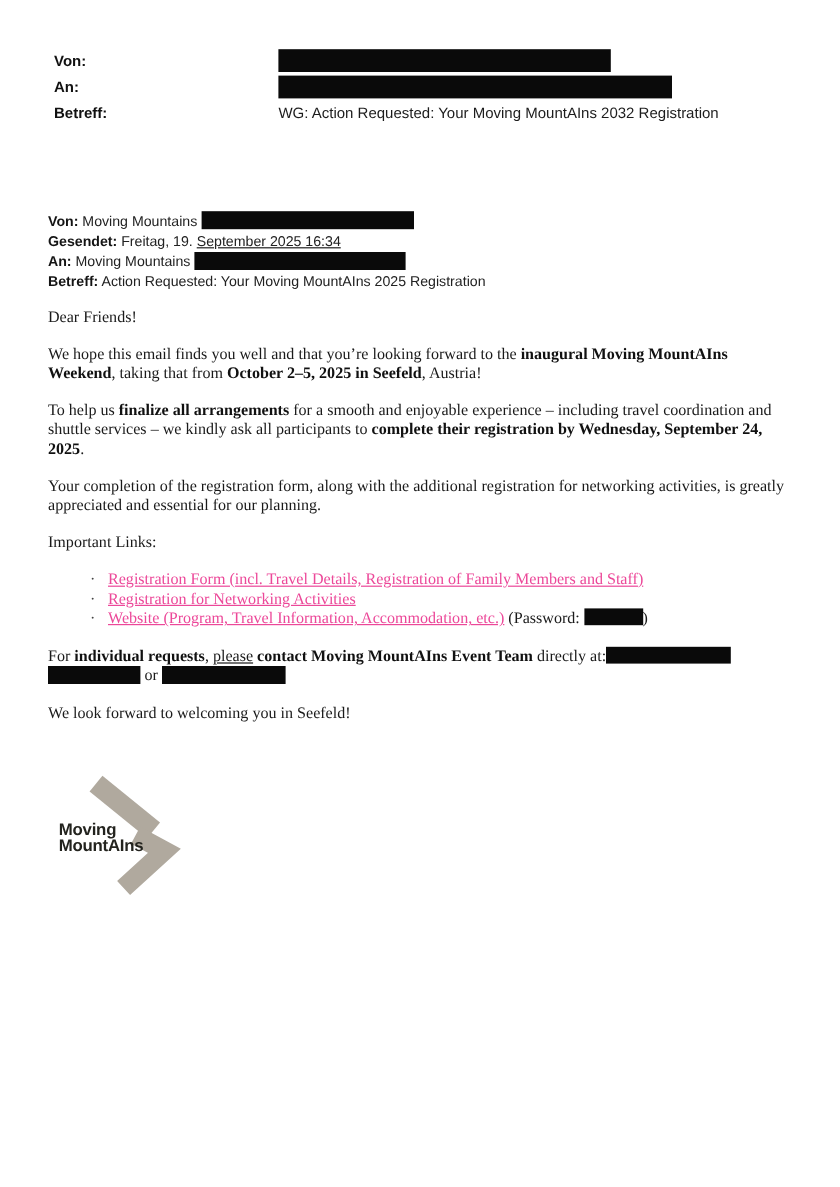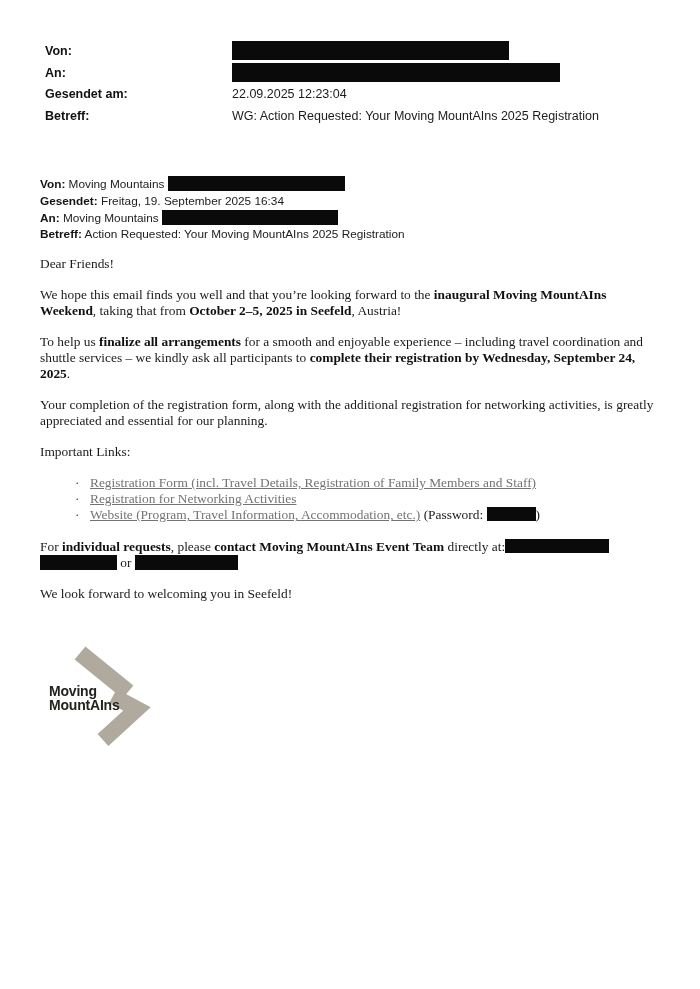--- a/index.html
+++ b/index.html
@@ -13,32 +13,32 @@
   .hrow .hval{padding-top:3px;color:#1c1c1c;white-space:nowrap;}
   .redact{background:#0a0a0a;display:inline-block;}
   .r-von{width:277px;height:19px;}
   .r-an{width:328px;height:19px;}
 
   
   .fwd{position:absolute;left:40px;top:176px;font-size:11.8px;line-height:16.8px;color:#212121;}
   .fwd b{font-weight:bold;color:#141414;}
   .r-fvon{width:177px;height:15px;vertical-align:-3px;}
   .r-fan{width:176px;height:15px;vertical-align:-3px;}
-  .u{}
+  .u{text-decoration:underline;}
 
   
   .body-text{position:absolute;left:40px;top:256px;width:620px;
              font-family:"Liberation Serif","DejaVu Serif",serif;
              font-size:13.4px;line-height:16px;color:#1a1a1a;}
   .body-text p{margin:0 0 15px 0;}
   .body-text b{font-weight:bold;color:#111;}
   .links-heading{margin:0;font-weight:normal;}
   .bullet-row{display:flex;line-height:16.2px;}
   .bullet{width:15px;margin-left:35px;color:#444;flex:none;}
-  a.link{color:#737373;text-decoration:underline;cursor:pointer;}
+  a.link{color:#ec4899;text-decoration:underline;cursor:pointer;}
   .r-at{width:104px;height:14px;vertical-align:-2px;}
   .r-c1{width:77px;height:15px;vertical-align:-3px;}
   .r-c2{width:103px;height:15px;vertical-align:-3px;}
   .r-pass{width:49px;height:14px;vertical-align:-2px;}
   .r-sig{display:block;width:97px;height:18px;margin-top:2px;}
 
   
   .logo{position:absolute;left:40px;top:645px;}
   .logo text{font-family:"Liberation Sans",sans-serif;font-weight:bold;letter-spacing:-0.2px;}
 
@@ -53,26 +53,22 @@
   <div class="top-header">
     <div class="hrow">
       <span class="hlabel">Von:</span>
       <span class="redact r-von"></span>
     </div>
     <div class="hrow">
       <span class="hlabel">An:</span>
       <span class="redact r-an"></span>
     </div>
     <div class="hrow">
-      <span class="hlabel">Gesendet am:</span>
-      <span class="hval">22.09.2025 12:23:04</span>
-    </div>
-    <div class="hrow">
       <span class="hlabel">Betreff:</span>
-      <span class="hval">WG: Action Requested: Your Moving MountAIns 2025 Registration</span>
+      <span class="hval">WG: Action Requested: Your Moving MountAIns 2032 Registration</span>
     </div>
   </div>
 
   <div class="fwd">
     <div><b>Von:</b><span> Moving Mountains </span><span class="redact r-fvon"></span></div>
     <div><b>Gesendet:</b><span> Freitag, 19. </span><span class="u">September 2025 16:34</span></div>
     <div><b>An:</b><span> Moving Mountains </span><span class="redact r-fan"></span></div>
     <div><b>Betreff:</b><span> Action Requested: Your Moving MountAIns 2025 Registration</span></div>
   </div>
 

